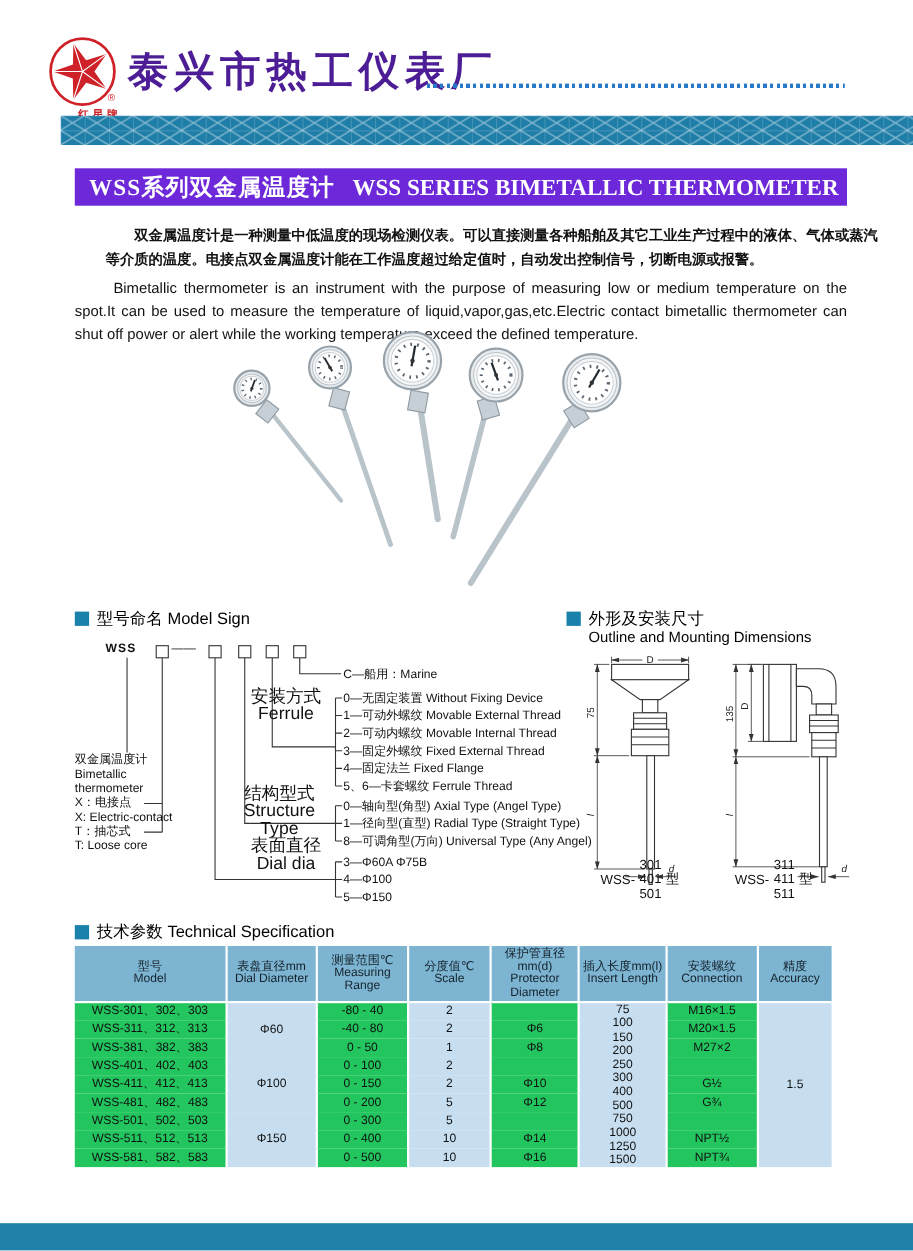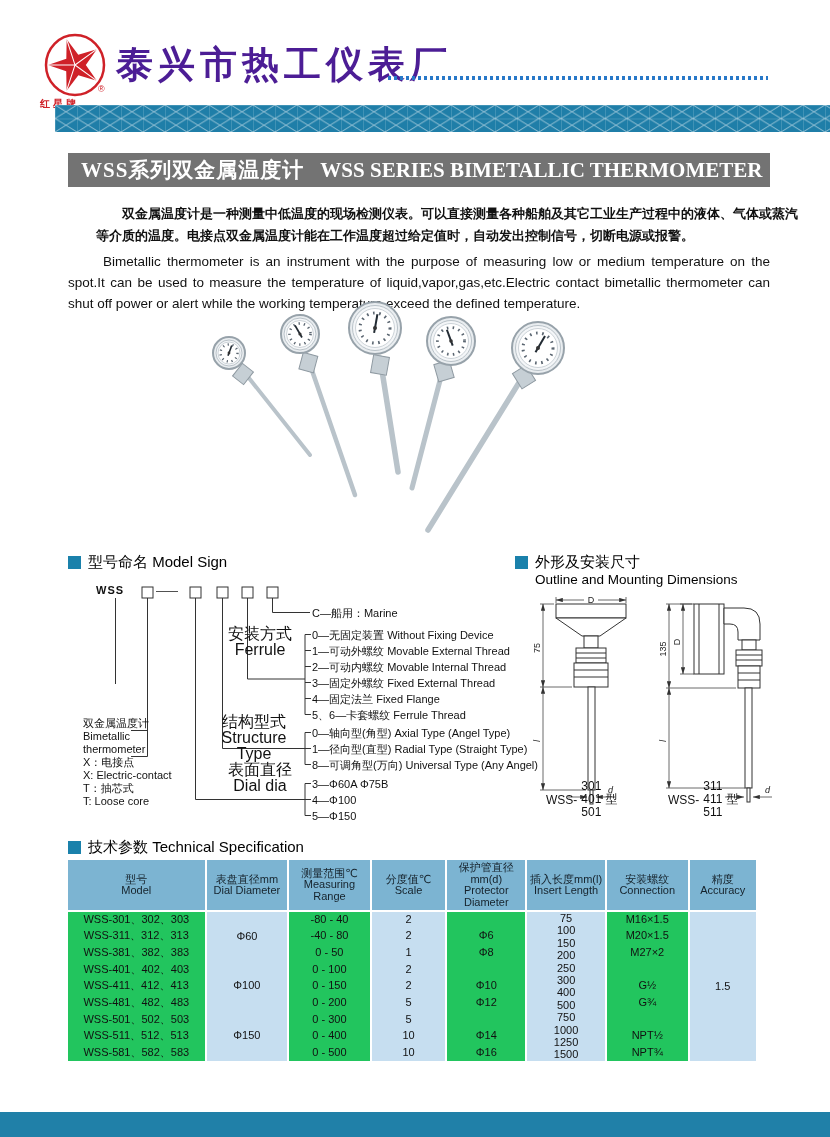--- a/index.html
+++ b/index.html
@@ -1,48 +1,48 @@
 <!DOCTYPE html>
 <html><head>
 <meta charset="utf-8">
 <style>
   html,body{margin:0;padding:0;background:#fff;}
   .page{position:relative;width:830px;height:1137px;background:#fff;overflow:hidden;
         font-family:"Liberation Sans","DejaVu Sans",sans-serif;color:#111;}
   .abs{position:absolute;}
 
   
-  .brand-label{left:40px;top:97px;width:70px;text-align:left;color:#cf2128;
+  .brand-label{left:40px;top:97px;width:70px;text-align:right;color:#cf2128;
                font-weight:bold;font-size:10px;letter-spacing:3px;}
   .reg-mark{left:98px;top:84px;font-size:9px;color:#cf2128;}
   .company-name{left:116px;top:40px;font-size:37px;font-weight:bold;letter-spacing:5px;color:#4c1d95;white-space:nowrap;}
   .dotted-line{left:388px;top:76px;width:380px;height:4px;
                background:repeating-linear-gradient(90deg,#2878c8 0 3px,transparent 3px 6px);}
 
   
-  .title-bar{left:68px;top:153px;width:702px;height:34px;background:#737373;color:#fff;
+  .title-bar{left:68px;top:153px;width:702px;height:34px;background:#6d28d9;color:#fff;
              font-family:"Liberation Serif","DejaVu Serif",serif;font-weight:bold;
              font-size:21px;line-height:34px;padding-left:13px;box-sizing:border-box;white-space:nowrap;}
   .title-bar .cn{margin-right:16px;letter-spacing:1px;}
 
   .para-cn{left:68px;top:203px;width:702px;font-size:13px;line-height:22px;font-weight:bold;
            text-indent:2em;text-align:justify;margin-left:28px;}
   .para-en{left:68px;top:251px;width:702px;font-size:13.5px;line-height:21px;
            text-indent:2.6em;text-align:justify;}
 
   
   .sec{display:flex;align-items:center;font-size:15px;color:#000;}
   .sec .sq{width:13px;height:13px;background:#1a81ab;margin-right:7px;flex:none;}
   .sec-sub{font-size:13.5px;color:#000;}
 
   
   .diagram{left:68px;top:578px;width:445px;height:262px;}
   .diagram .txt{position:absolute;font-size:11px;line-height:16px;height:16px;white-space:nowrap;color:#111;}
   .diagram .grp{position:absolute;text-align:center;font-size:16px;line-height:16px;color:#111;}
-  .diagram .mleft{position:absolute;left:15px;top:107px;font-size:11px;line-height:13px;color:#111;margin-top:32px;}
+  .diagram .mleft{position:absolute;left:0;top:107px;font-size:11px;line-height:13px;color:#111;}
   .wss-prefix{left:28px;top:4px;font-size:13px;font-weight:600;letter-spacing:1px;}
   .dash{left:88px;top:4px;font-size:13px;letter-spacing:0;}
 
   
   .dwg-label{position:absolute;display:flex;align-items:center;gap:4px;font-size:12px;color:#111;}
   .dwg-label .stack{display:flex;flex-direction:column;align-items:center;line-height:13px;}
 
   
   .spec-table{position:absolute;left:68px;top:860px;width:688px;border-collapse:collapse;
               table-layout:fixed;font-size:11px;color:#111;}

